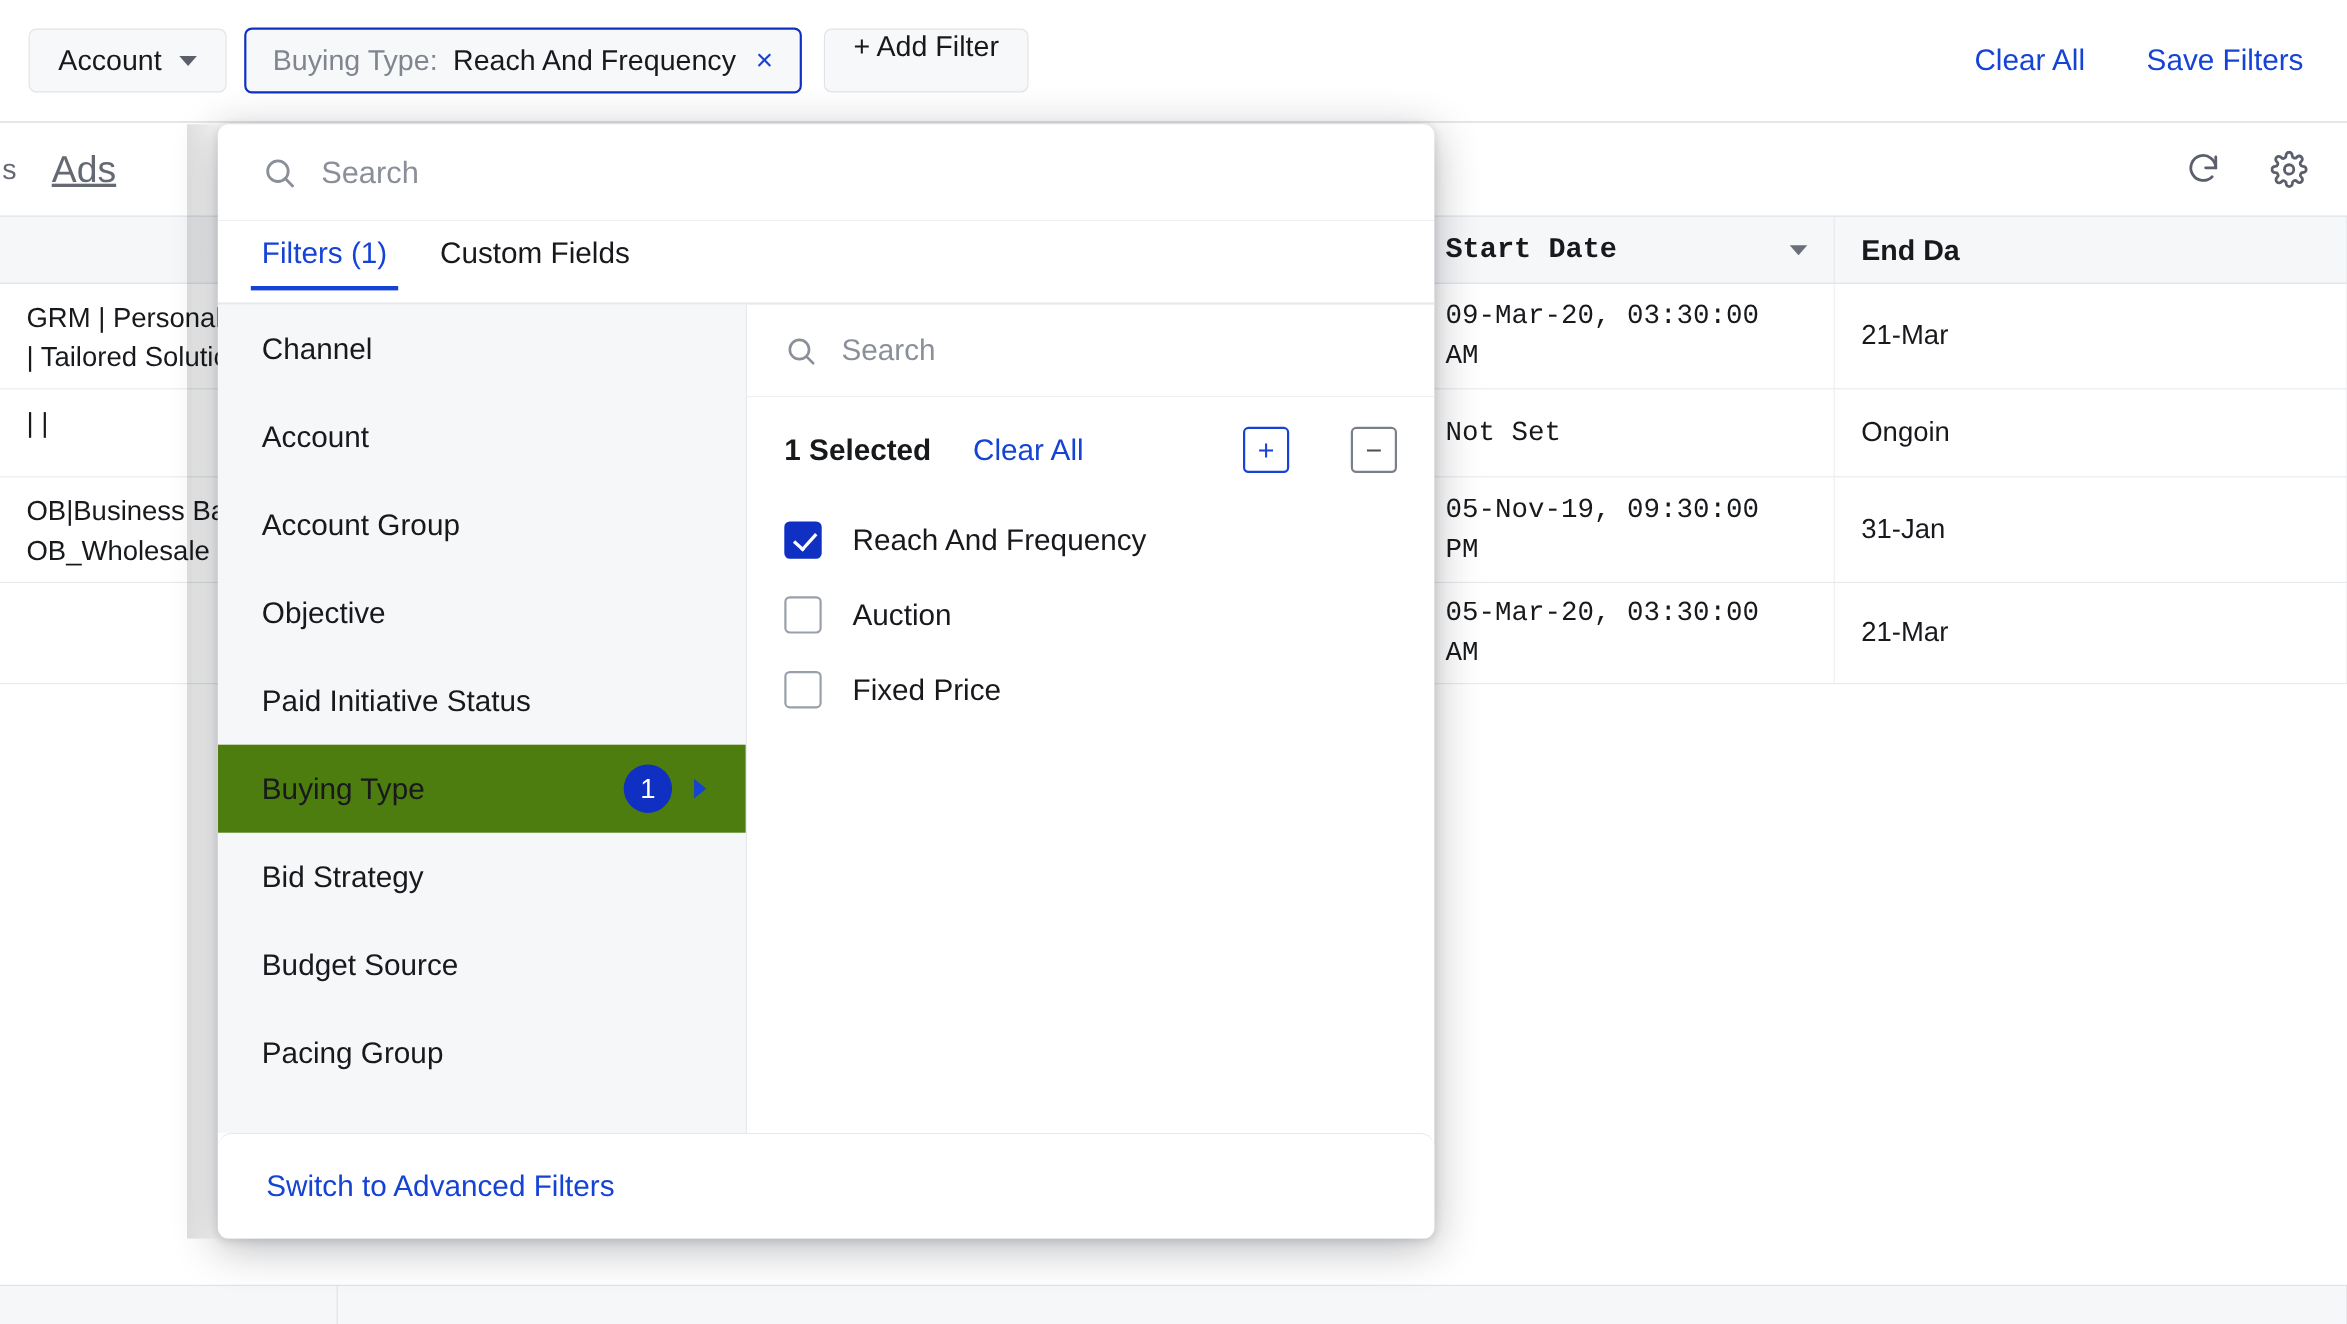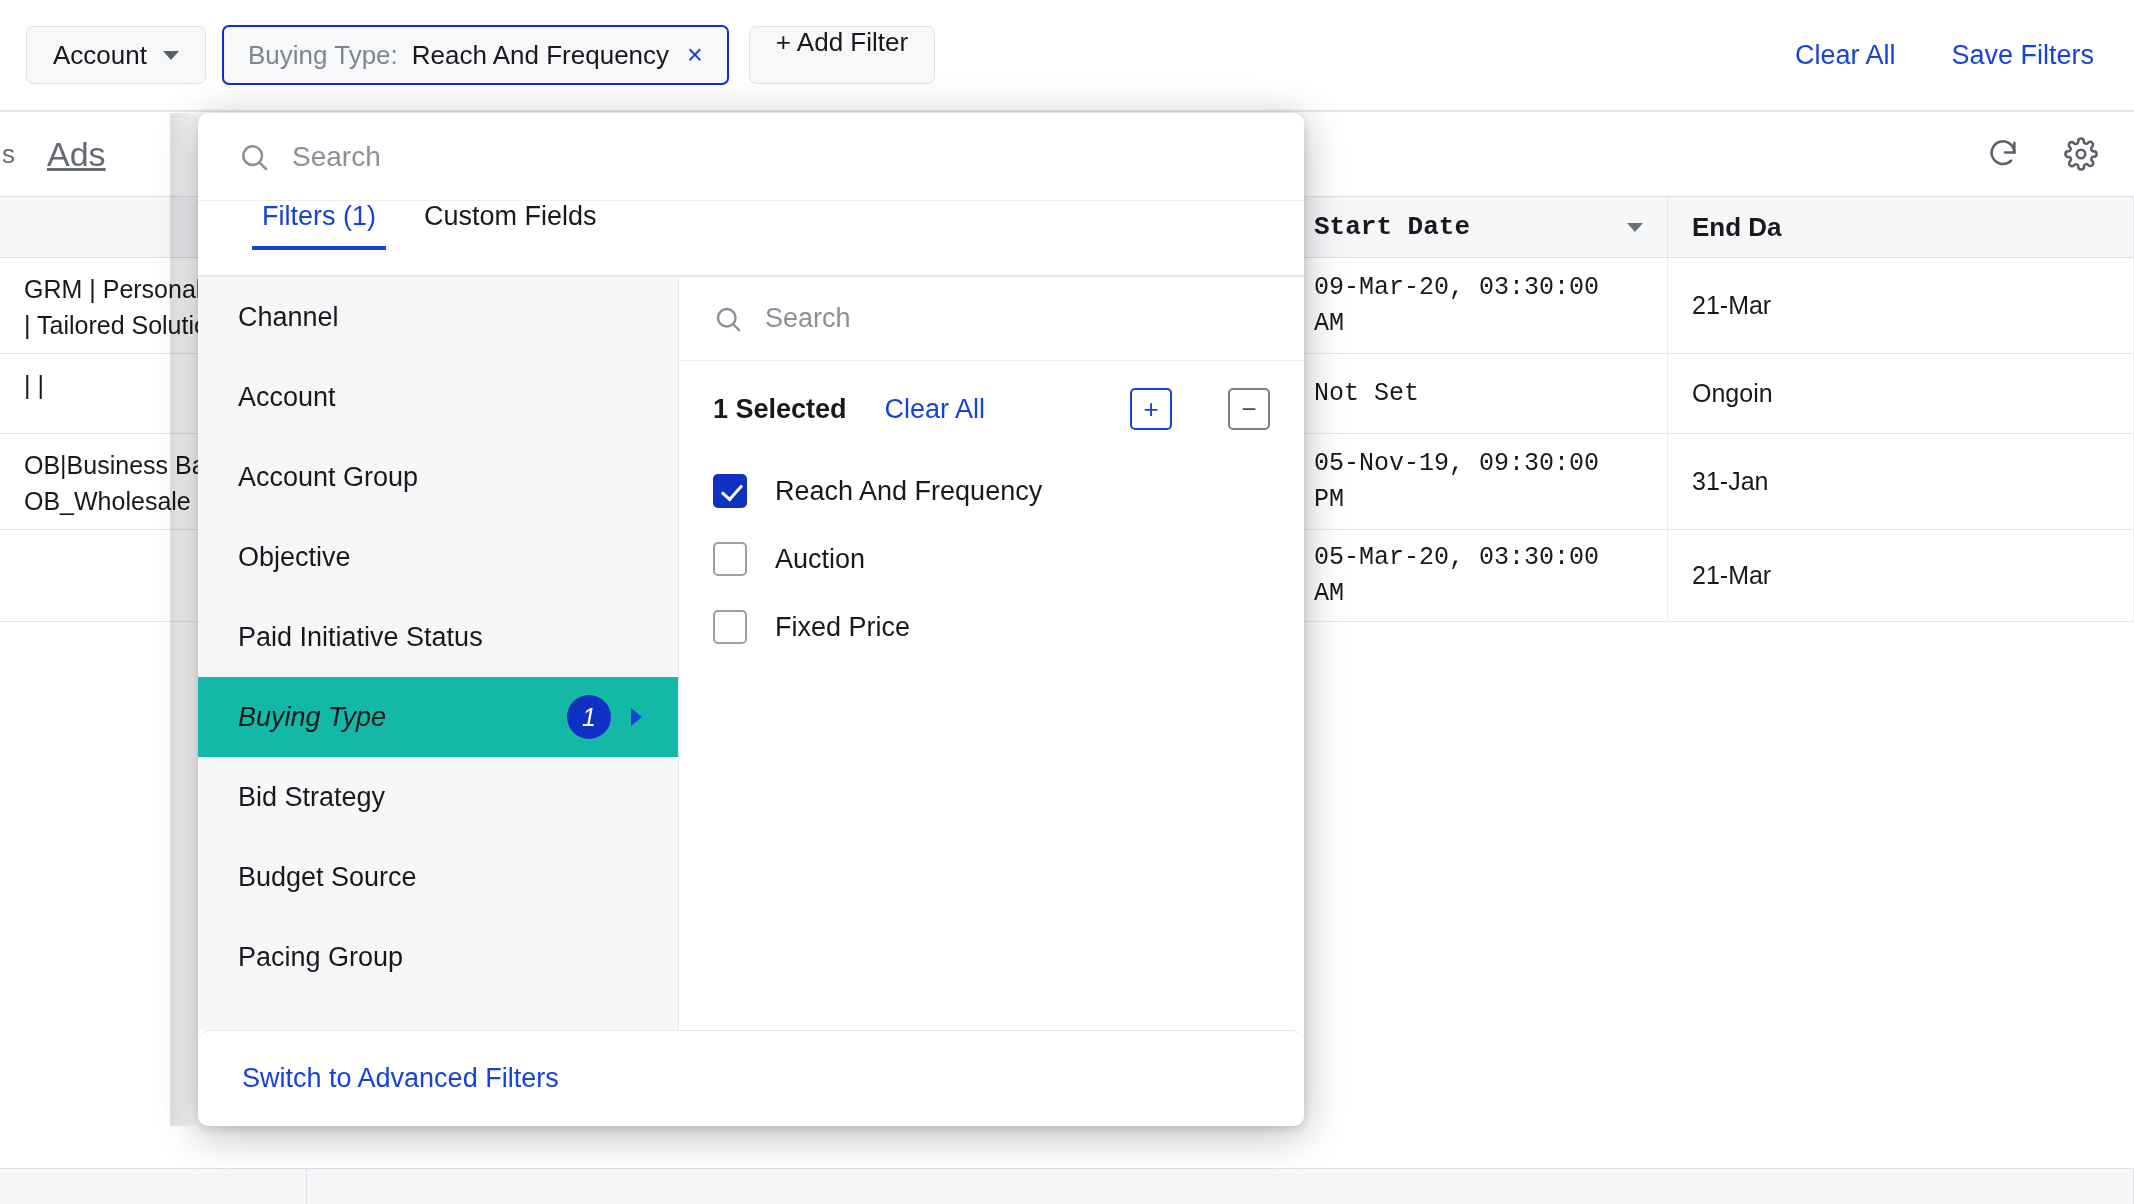--- a/index.html
+++ b/index.html
@@ -199,23 +199,23 @@
     align-items: center;
     gap: 22px;
     padding: 0 40px;
     border-bottom: 1px solid #eceef1;
     flex: 0 0 auto;
   }
   .search-ph { font-size: 28px; color: #8a8f99; }
   .pop-tabs {
     height: 76px;
     display: flex;
-    align-items: flex-start;
+    align-items: center;
     gap: 0;
-    padding: 0 64px;
+    padding: 0 40px;
     border-bottom: 2px solid #e6e8ec;
     flex: 0 0 auto;
   }
   .ptab {
     font-size: 27px;
     color: #17191c;
     padding: 0 0 16px 0;
     margin-right: 48px;
     cursor: pointer;
     position: relative;
@@ -239,21 +239,21 @@
   }
   .fitem {
     height: 80px;
     display: flex;
     align-items: center;
     padding: 0 36px 0 40px;
     font-size: 27px;
     color: #17191c;
     cursor: pointer;
   }
-  .fitem.sel { background: #14b8a6; font-style: italic; }
+  .fitem.sel { background: #4d7c0f; }
   .fitem .lbl { flex: 1; }
   .badge {
     width: 44px; height: 44px;
     border-radius: 50%;
     background: #1030c4;
     color: #ffffff;
     font-size: 25px;
     display: flex;
     align-items: center;
     justify-content: center;

